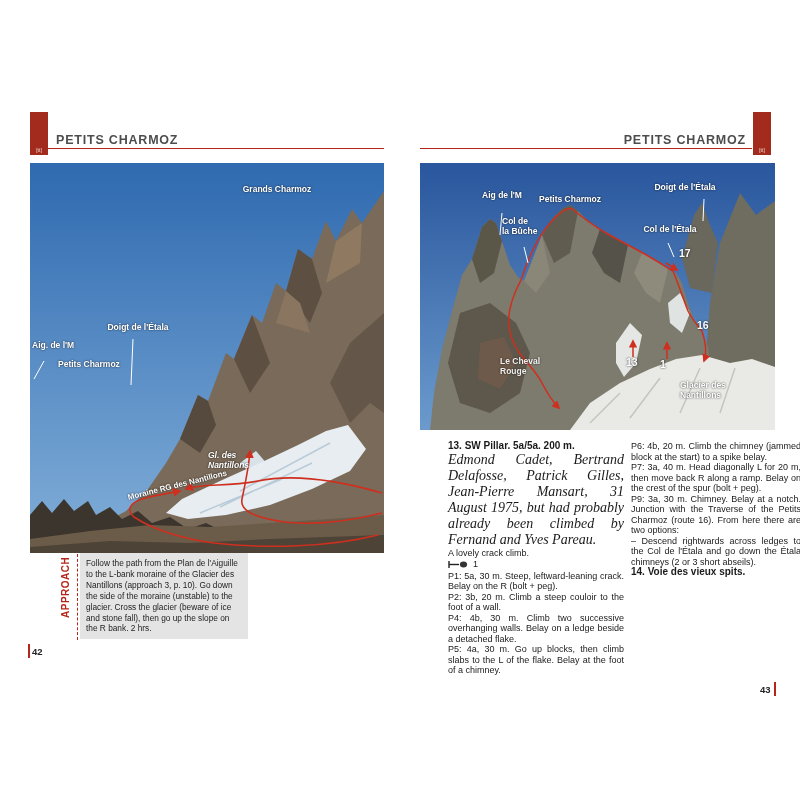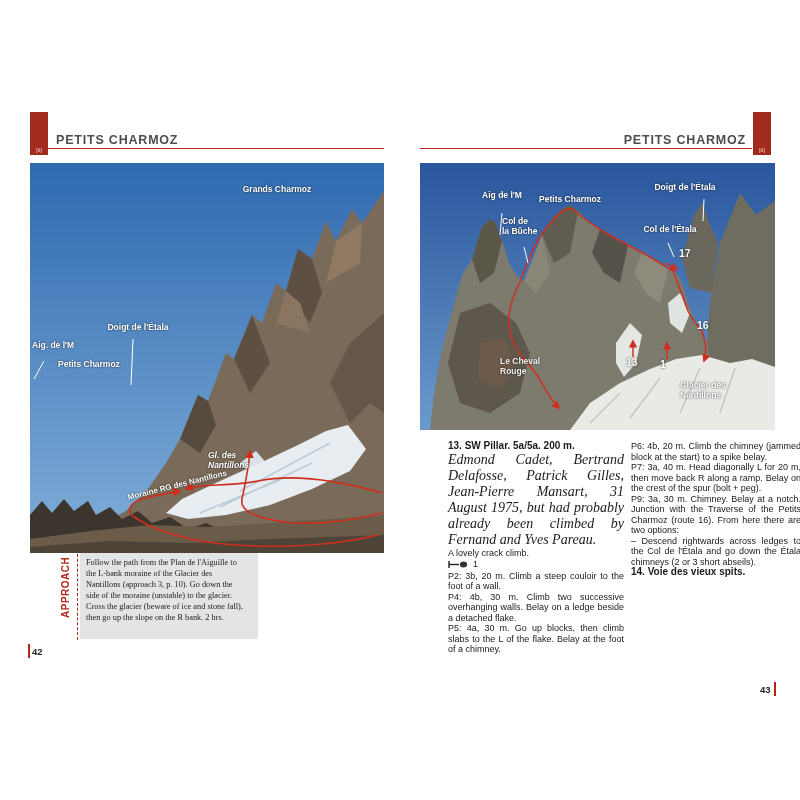--- a/index.html
+++ b/index.html
@@ -21,22 +21,22 @@
   .rnum{position:absolute;color:#fff;font-size:10.5px;font-weight:bold;
         text-shadow:0 0 2px rgba(0,0,0,.9);}
   .rot{transform:rotate(-14deg);transform-origin:left center;font-size:8px;}
   
   .approach-title{position:absolute;left:60px;top:618px;transform:rotate(-90deg);
                   transform-origin:0 0;width:64px;color:#b52619;font-weight:bold;
                   font-size:10px;letter-spacing:.5px;}
   .approach-dash{position:absolute;left:77px;top:554px;height:86px;width:0;
                  border-left:1.5px dashed #b52619;}
   .approach-box{position:absolute;left:80px;top:553px;width:157px;height:77px;
-                background:#e4e4e4;padding:5px 15px 4px 6px;font-size:8.3px;
-                line-height:10.9px;color:#222;font-family:Liberation Serif, serif;}
+                background:#e4e4e4;padding:5px 5px 4px 6px;font-size:8.3px;
+                line-height:10.9px;color:#222;font-family:Liberation Sans, sans-serif;}
   
   .col{position:absolute;width:176px;font-size:9px;line-height:10.5px;text-align:justify;margin-left:24px;}
   .col p{margin:0;}
   .route-heading{font-size:10px;font-weight:bold;margin:0 0 2px 0;text-align:left;}
   .fa-note{font-family:"Liberation Serif",serif;font-style:italic;font-size:14px;
            line-height:16px;}
   .gear-row{display:flex;align-items:center;gap:4px;margin:1px 0;}
   .next-route{font-size:10px;font-weight:bold;margin-top:12px;text-align:left;}
   
   .pagenum{position:absolute;font-size:9.5px;font-weight:600;color:#222;}
@@ -164,20 +164,21 @@
     <p class="fa-note">Edmond Cadet, Bertrand Delafosse, Patrick Gilles, Jean-Pierre Mansart, 31 August 1975, but had probably already been climbed by Fernand and Yves Pareau.</p>
     <p>A lovely crack climb.</p>
     <div class="gear-row">
       <svg width="21" height="9" viewBox="0 0 21 9">
         <line x1="1" y1="1" x2="1" y2="8" stroke="#222" stroke-width="1.4"></line>
         <line x1="1" y1="4.5" x2="11" y2="4.5" stroke="#222" stroke-width="1.4"></line>
         <ellipse cx="15.5" cy="4.5" rx="3.6" ry="3" fill="#333"></ellipse>
       </svg>
       <span>1</span>
     </div>
+    <p>P1: 5a, 30 m. Steep, leftward-leaning crack. Belay on the R (bolt + peg).</p>
     <p>P2: 3b, 20 m. Climb a steep couloir to the foot of a wall.</p>
     <p>P4: 4b, 30 m. Climb two successive overhanging walls. Belay on a ledge beside a detached flake.</p>
     <p>P5: 4a, 30 m. Go up blocks, then climb slabs to the L of the flake. Belay at the foot of a chimney.</p>
   </div>
 
   <div class="col" style="left:607px;top:441px;width:170px;">
     <p>P6: 4b, 20 m. Climb the chimney (jammed block at the start) to a spike belay.</p>
     <p>P7: 3a, 40 m. Head diagonally L for 20 m, then move back R along a ramp. Belay on the crest of the spur (bolt + peg).</p>
     <p>P9: 3a, 30 m. Chimney. Belay at a notch. Junction with the Traverse of the Petits Charmoz (route 16). From here there are two options:</p>
     <p>– Descend rightwards across ledges to the Col de l'Étala and go down the Étala chimneys (2 or 3 short abseils).</p>

